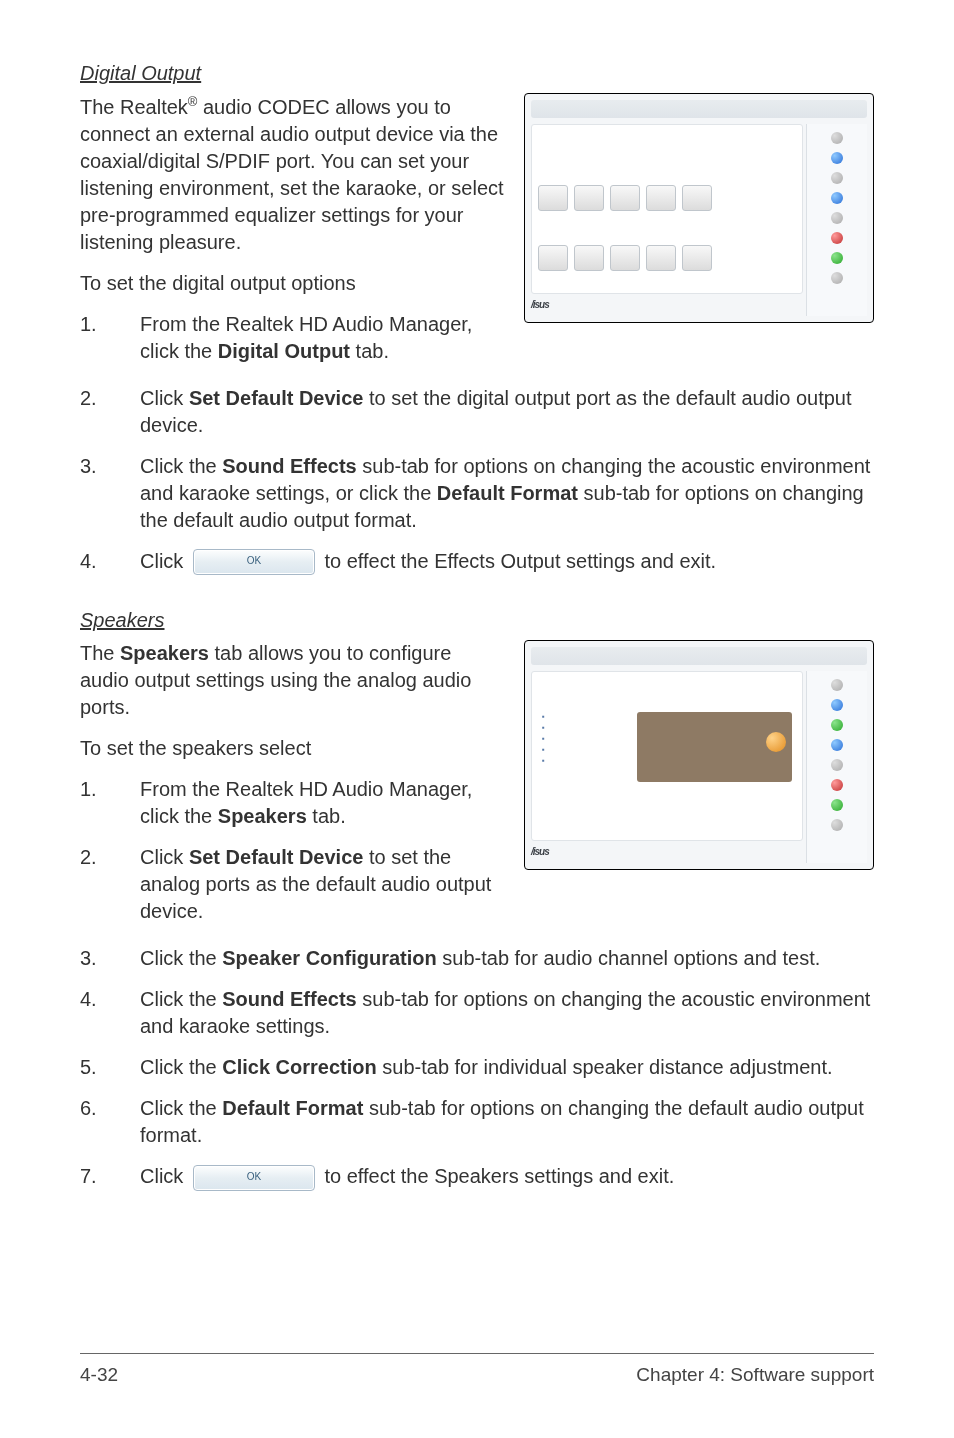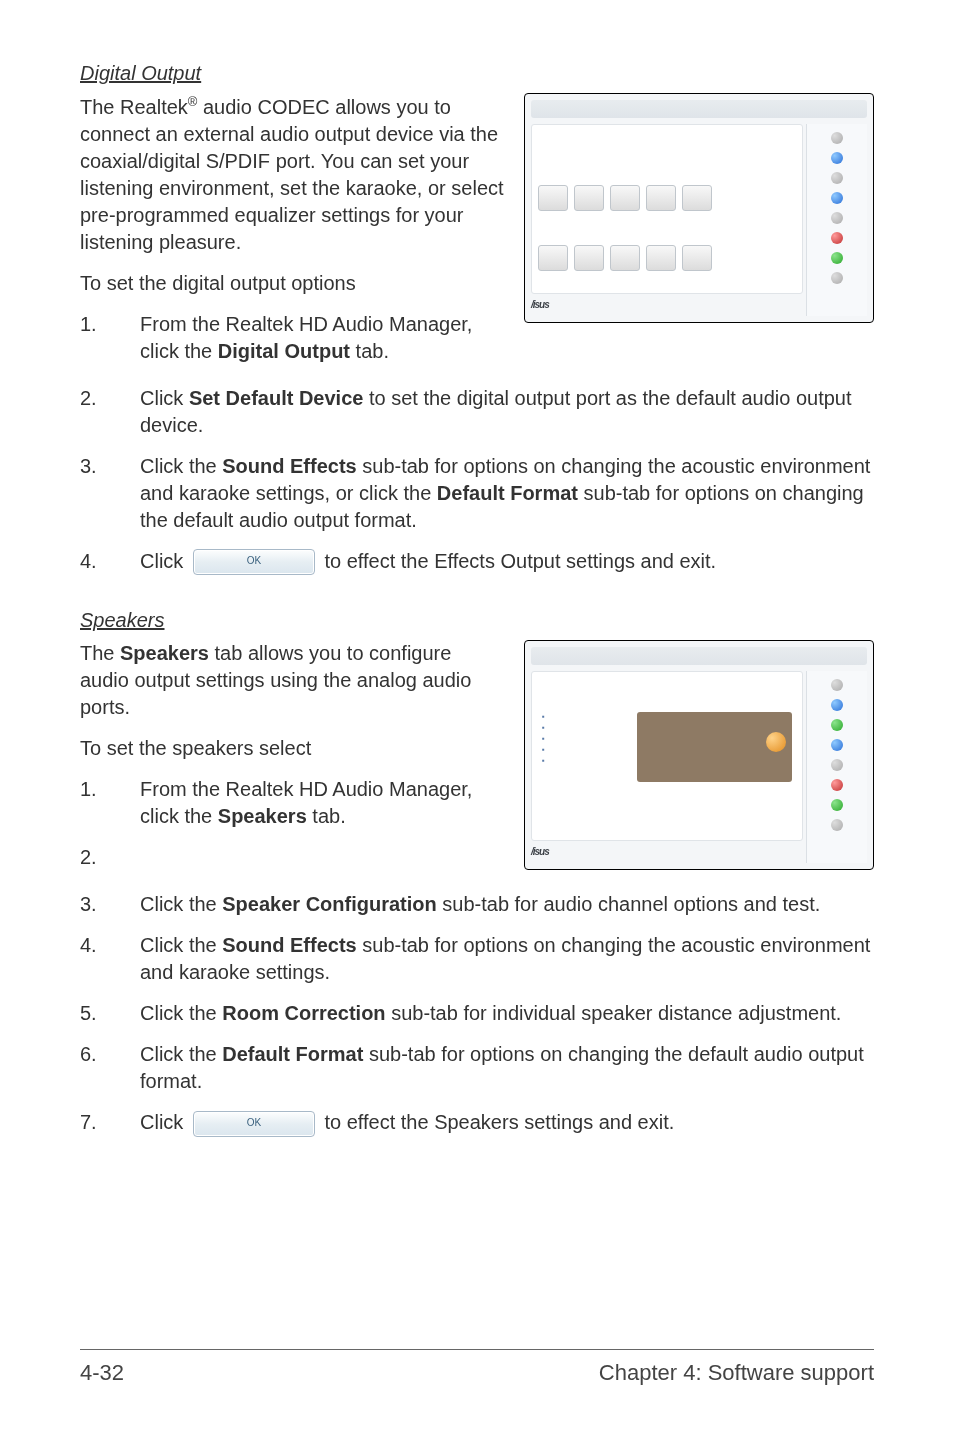--- a/index.html
+++ b/index.html
@@ -131,21 +131,21 @@
   }
   sup { font-size: 0.65em; }
   .page-footer {
     position: absolute;
     left: 80px; right: 80px;
     bottom: 50px;
     border-top: 1px solid #666;
     padding-top: 8px;
     display: flex;
     justify-content: space-between;
-    font-size: 22px;
+    font-size: 19px;
     color: #444;
   }
 </style>
 </head>
 <body>
 
 <div class="page">
 
   <div class="section-heading">Digital Output</div>
 
@@ -225,20 +225,23 @@
 
       <ol>
         <li>
           <span class="num">1.</span>
           <span class="li-body">
             <span>From the Realtek HD Audio Manager, click the </span><b>Speakers</b><span> tab.</span>
           </span>
         </li>
         <li>
           <span class="num">2.</span>
+          <span class="li-body">
+            <span>Click </span><b>Set Default Device</b><span> to set the analog ports as the default audio output device.</span>
+          </span>
         </li>
       </ol>
     </div>
 
     <div class="shot">
       <div class="bar"></div>
       <div class="body">
         <div style="position:absolute; left:10px; top:40px; right:10px; bottom:10px;">
           <div style="position:absolute; left:0; top:0; width:90px; bottom:0; font-size:8px; color:#5a7ba8;">
             <div>▪</div>
@@ -275,21 +278,21 @@
     </li>
     <li>
       <span class="num">4.</span>
       <span class="li-body">
         <span>Click the </span><b>Sound Effects</b><span> sub-tab for options on changing the acoustic environment and karaoke settings.</span>
       </span>
     </li>
     <li>
       <span class="num">5.</span>
       <span class="li-body">
-        <span>Click the </span><b>Room Correction</b><span> sub-tab for individual speaker distance adjustment.</span>
+        <span>Click the </span><b>Click Correction</b><span> sub-tab for individual speaker distance adjustment.</span>
       </span>
     </li>
     <li>
       <span class="num">6.</span>
       <span class="li-body">
         <span>Click the </span><b>Default Format</b><span> sub-tab for options on changing the default audio output format.</span>
       </span>
     </li>
     <li>
       <span class="num">7.</span>

